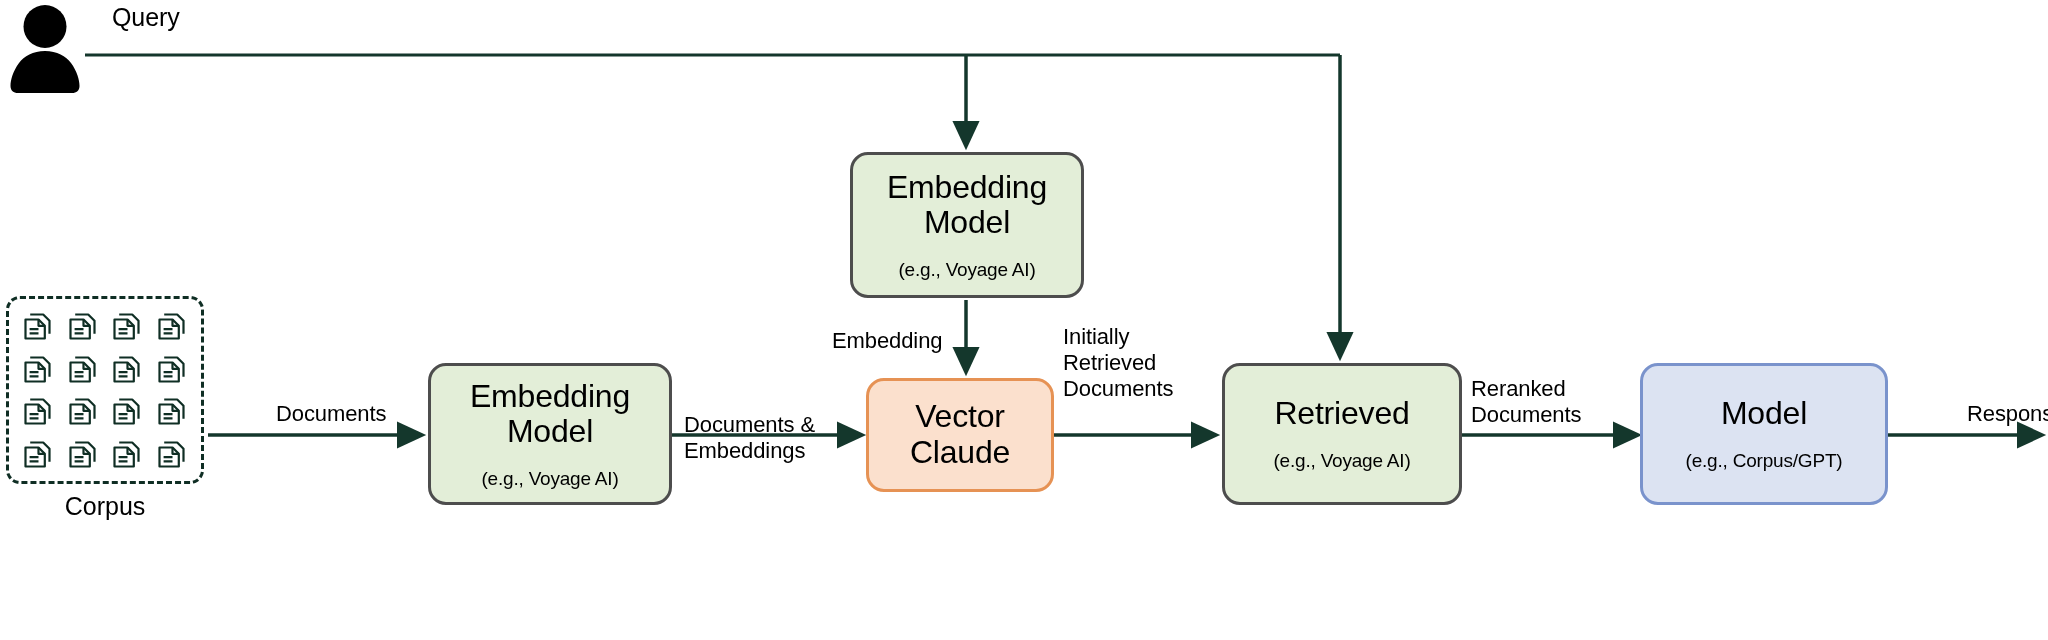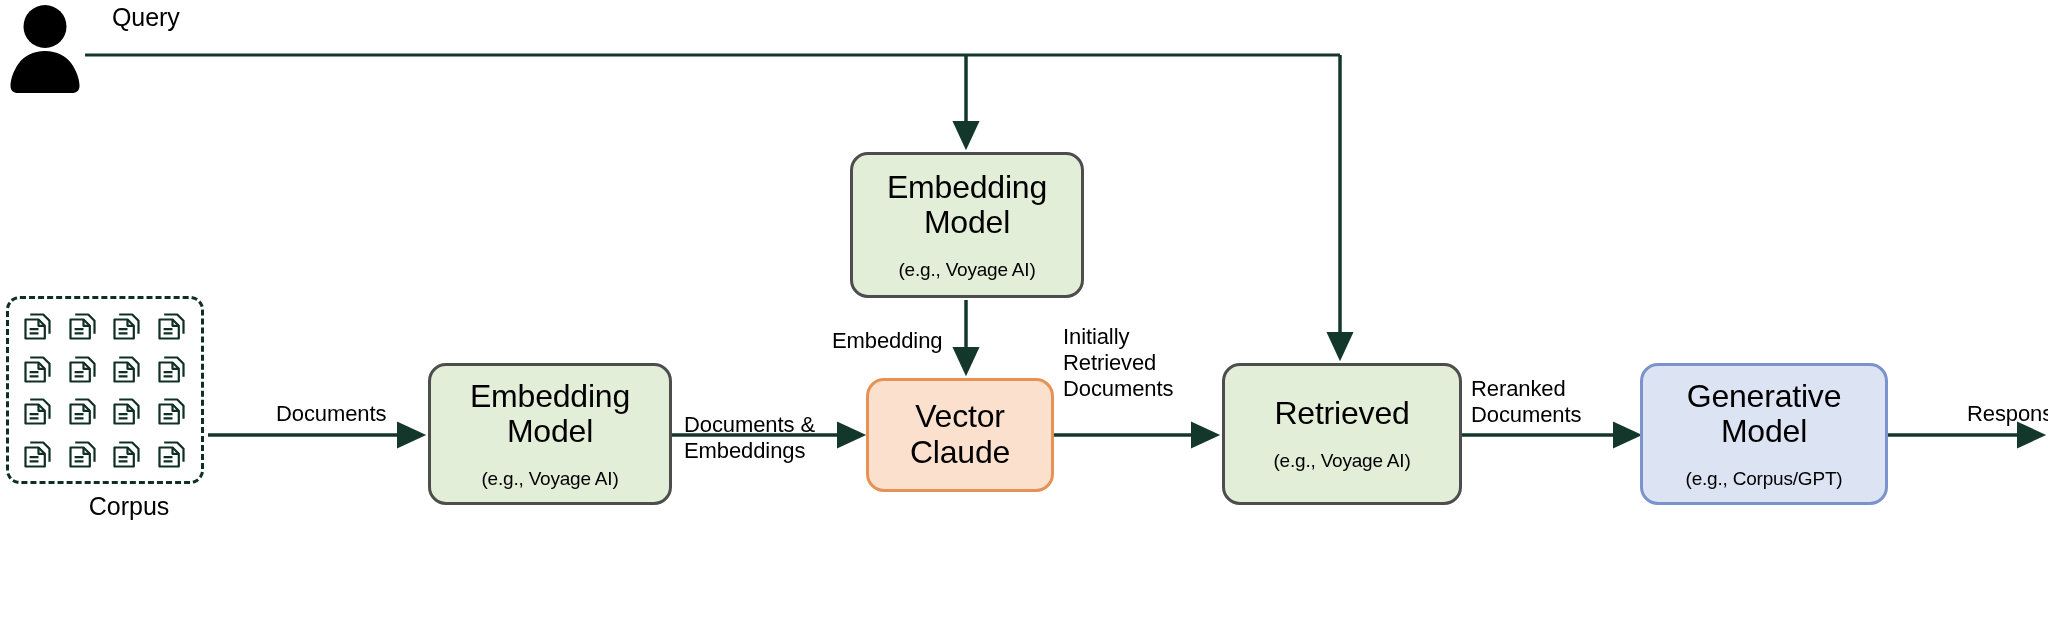--- a/index.html
+++ b/index.html
@@ -84,21 +84,20 @@
   }
   .doc-icon { display: block; }
   #corpus-caption {
     position: absolute;
     left: 0;
     top: 492px;
     width: 210px;
     text-align: center;
     font-size: 25px;
     color: #000;
-    padding-left: 24px;
   }
   
   #person-icon {
     position: absolute;
     left: 8px;
     top: 5px;
     width: 74px;
     height: 88px;
   }
   
@@ -326,21 +325,20 @@
     <div class="title">Vector</div>
     <div class="title">Claude</div>
   </div>
 
   <div class="node node-green" style="left:1222px; top:363px; width:240px; height:142px;">
     <div class="title">Retrieved</div>
     <div class="sub">(e.g., Voyage AI)</div>
   </div>
 
   <div class="node node-blue" style="left:1640px; top:363px; width:248px; height:142px;">
-    <div class="title">Generative</div>
     <div class="title">Model</div>
     <div class="sub">(e.g., Corpus/GPT)</div>
   </div>
 
   <div class="edge-label lbl-documents">Documents</div>
   <div class="edge-label lbl-docs-emb">Documents &amp;
 Embeddings</div>
   <div class="edge-label lbl-embedding">Embedding</div>
   <div class="edge-label lbl-initially">Initially
 Retrieved

